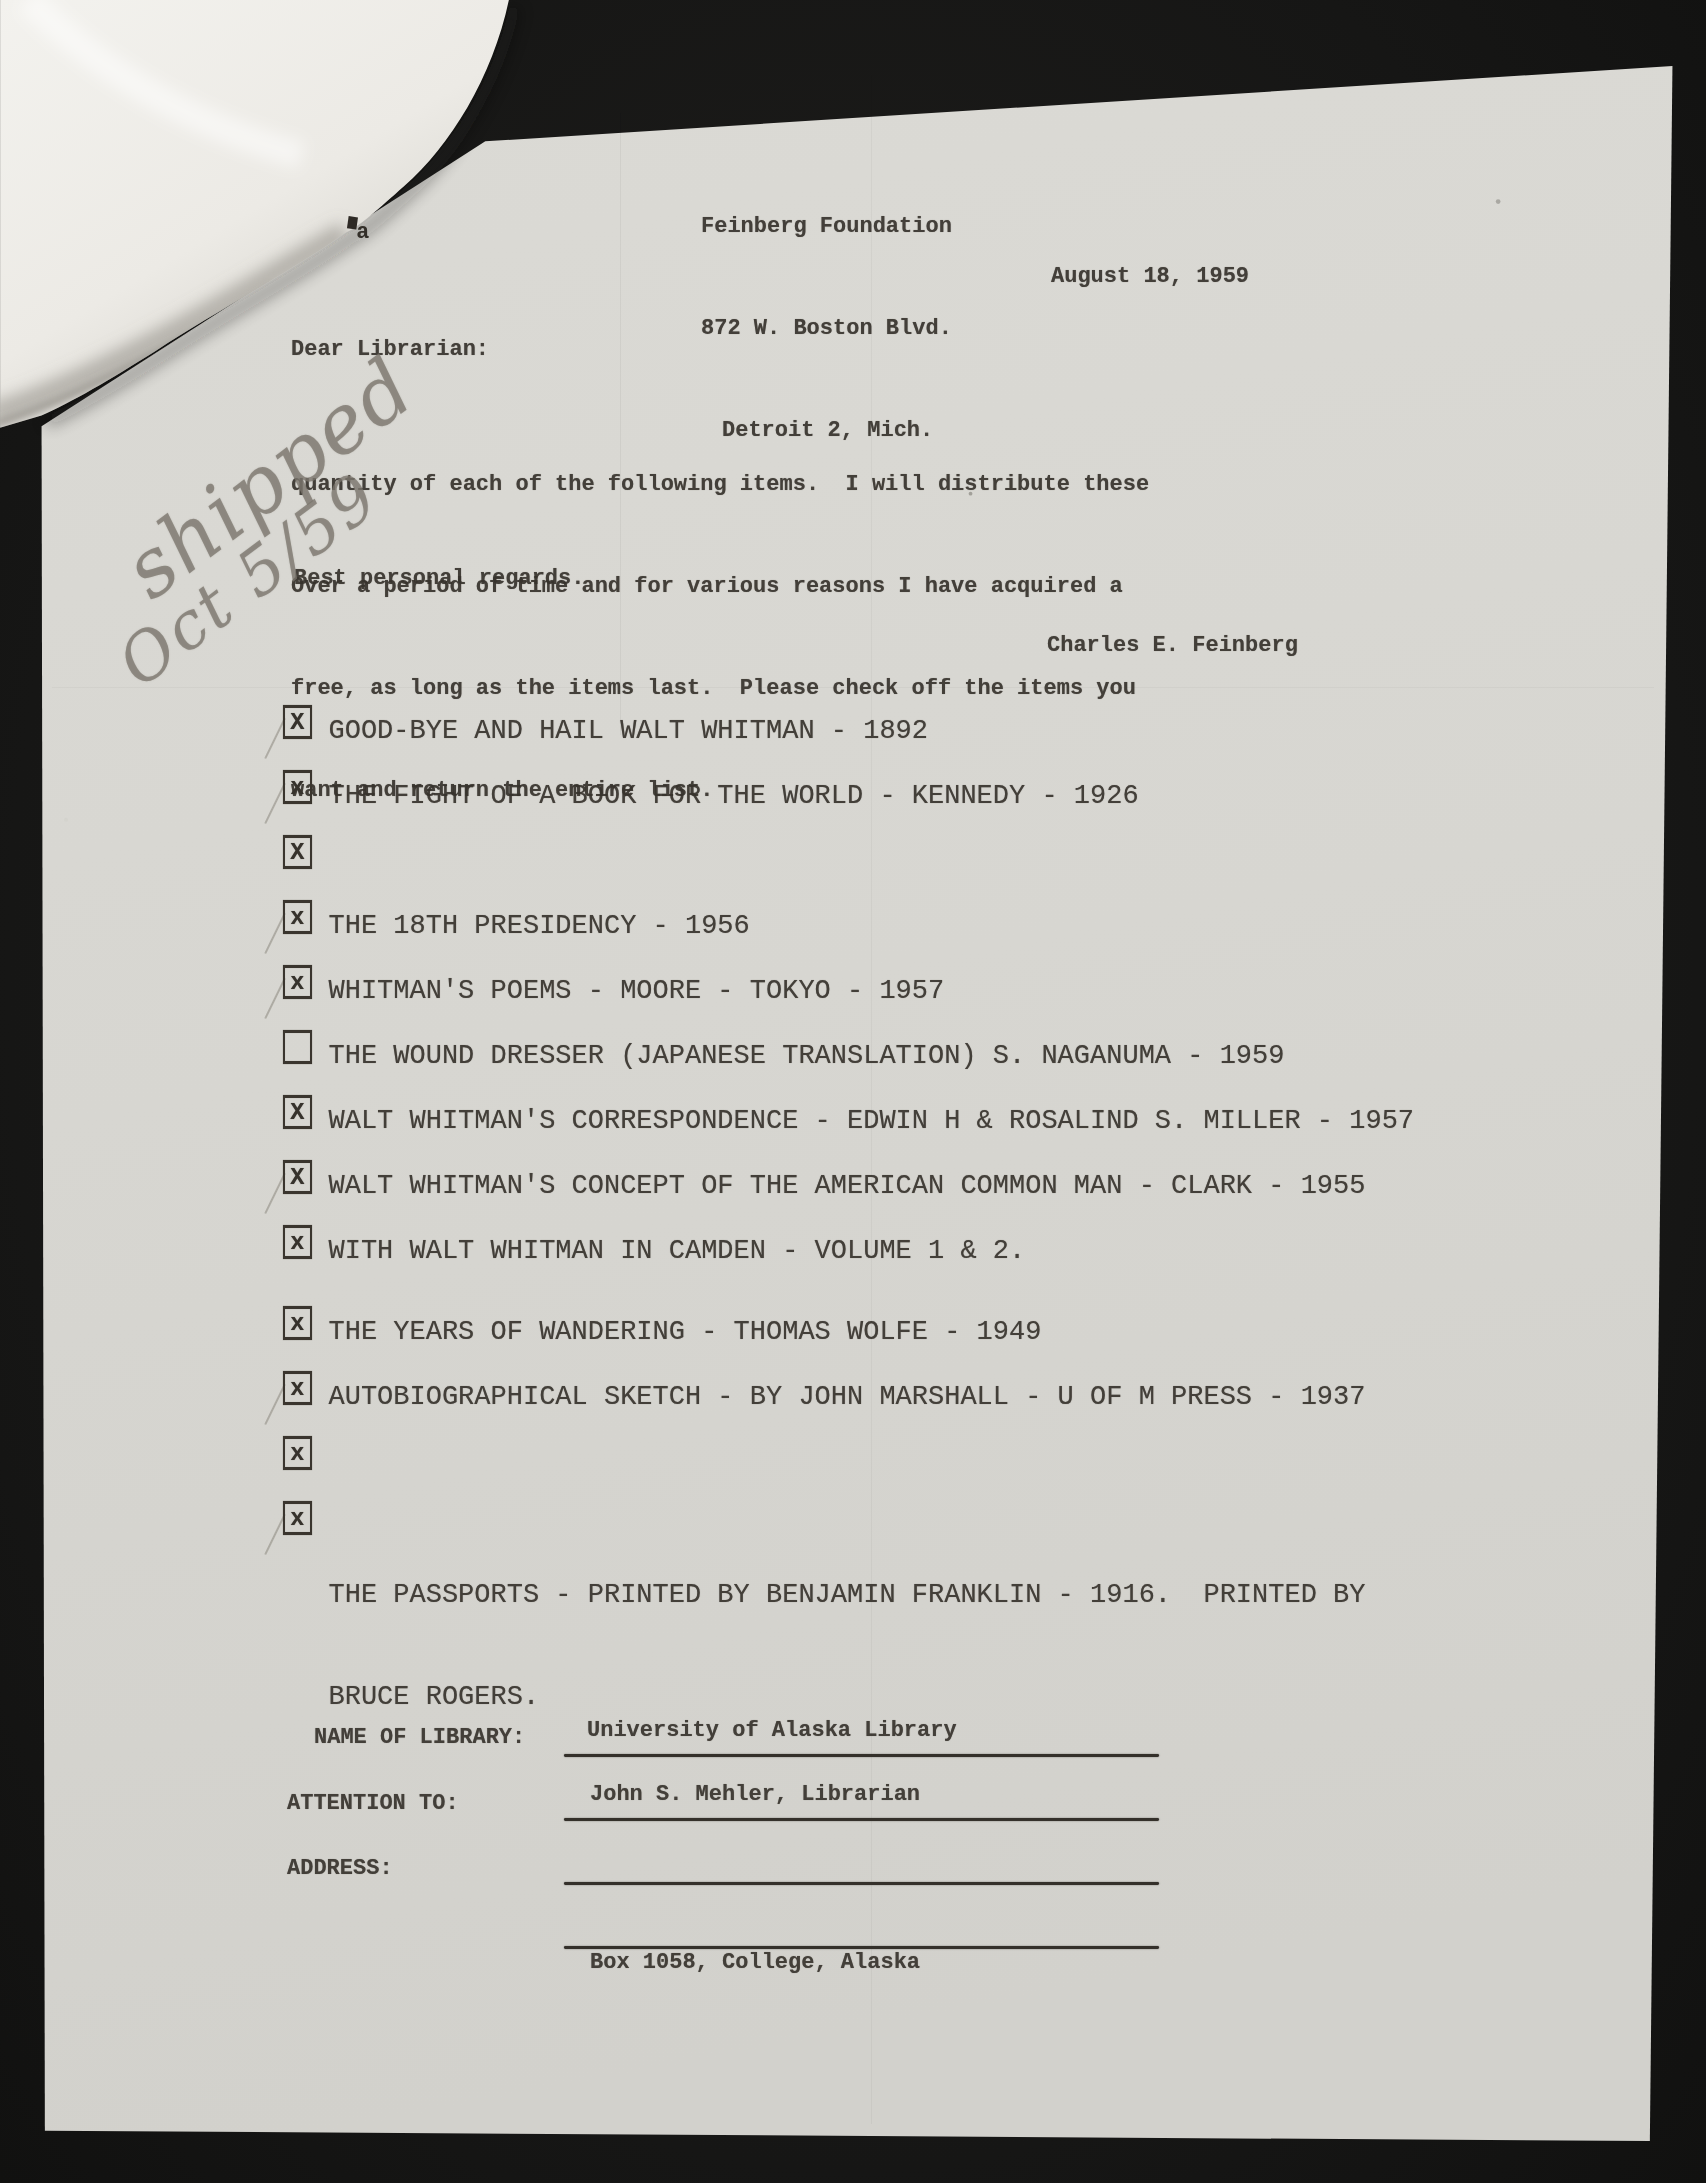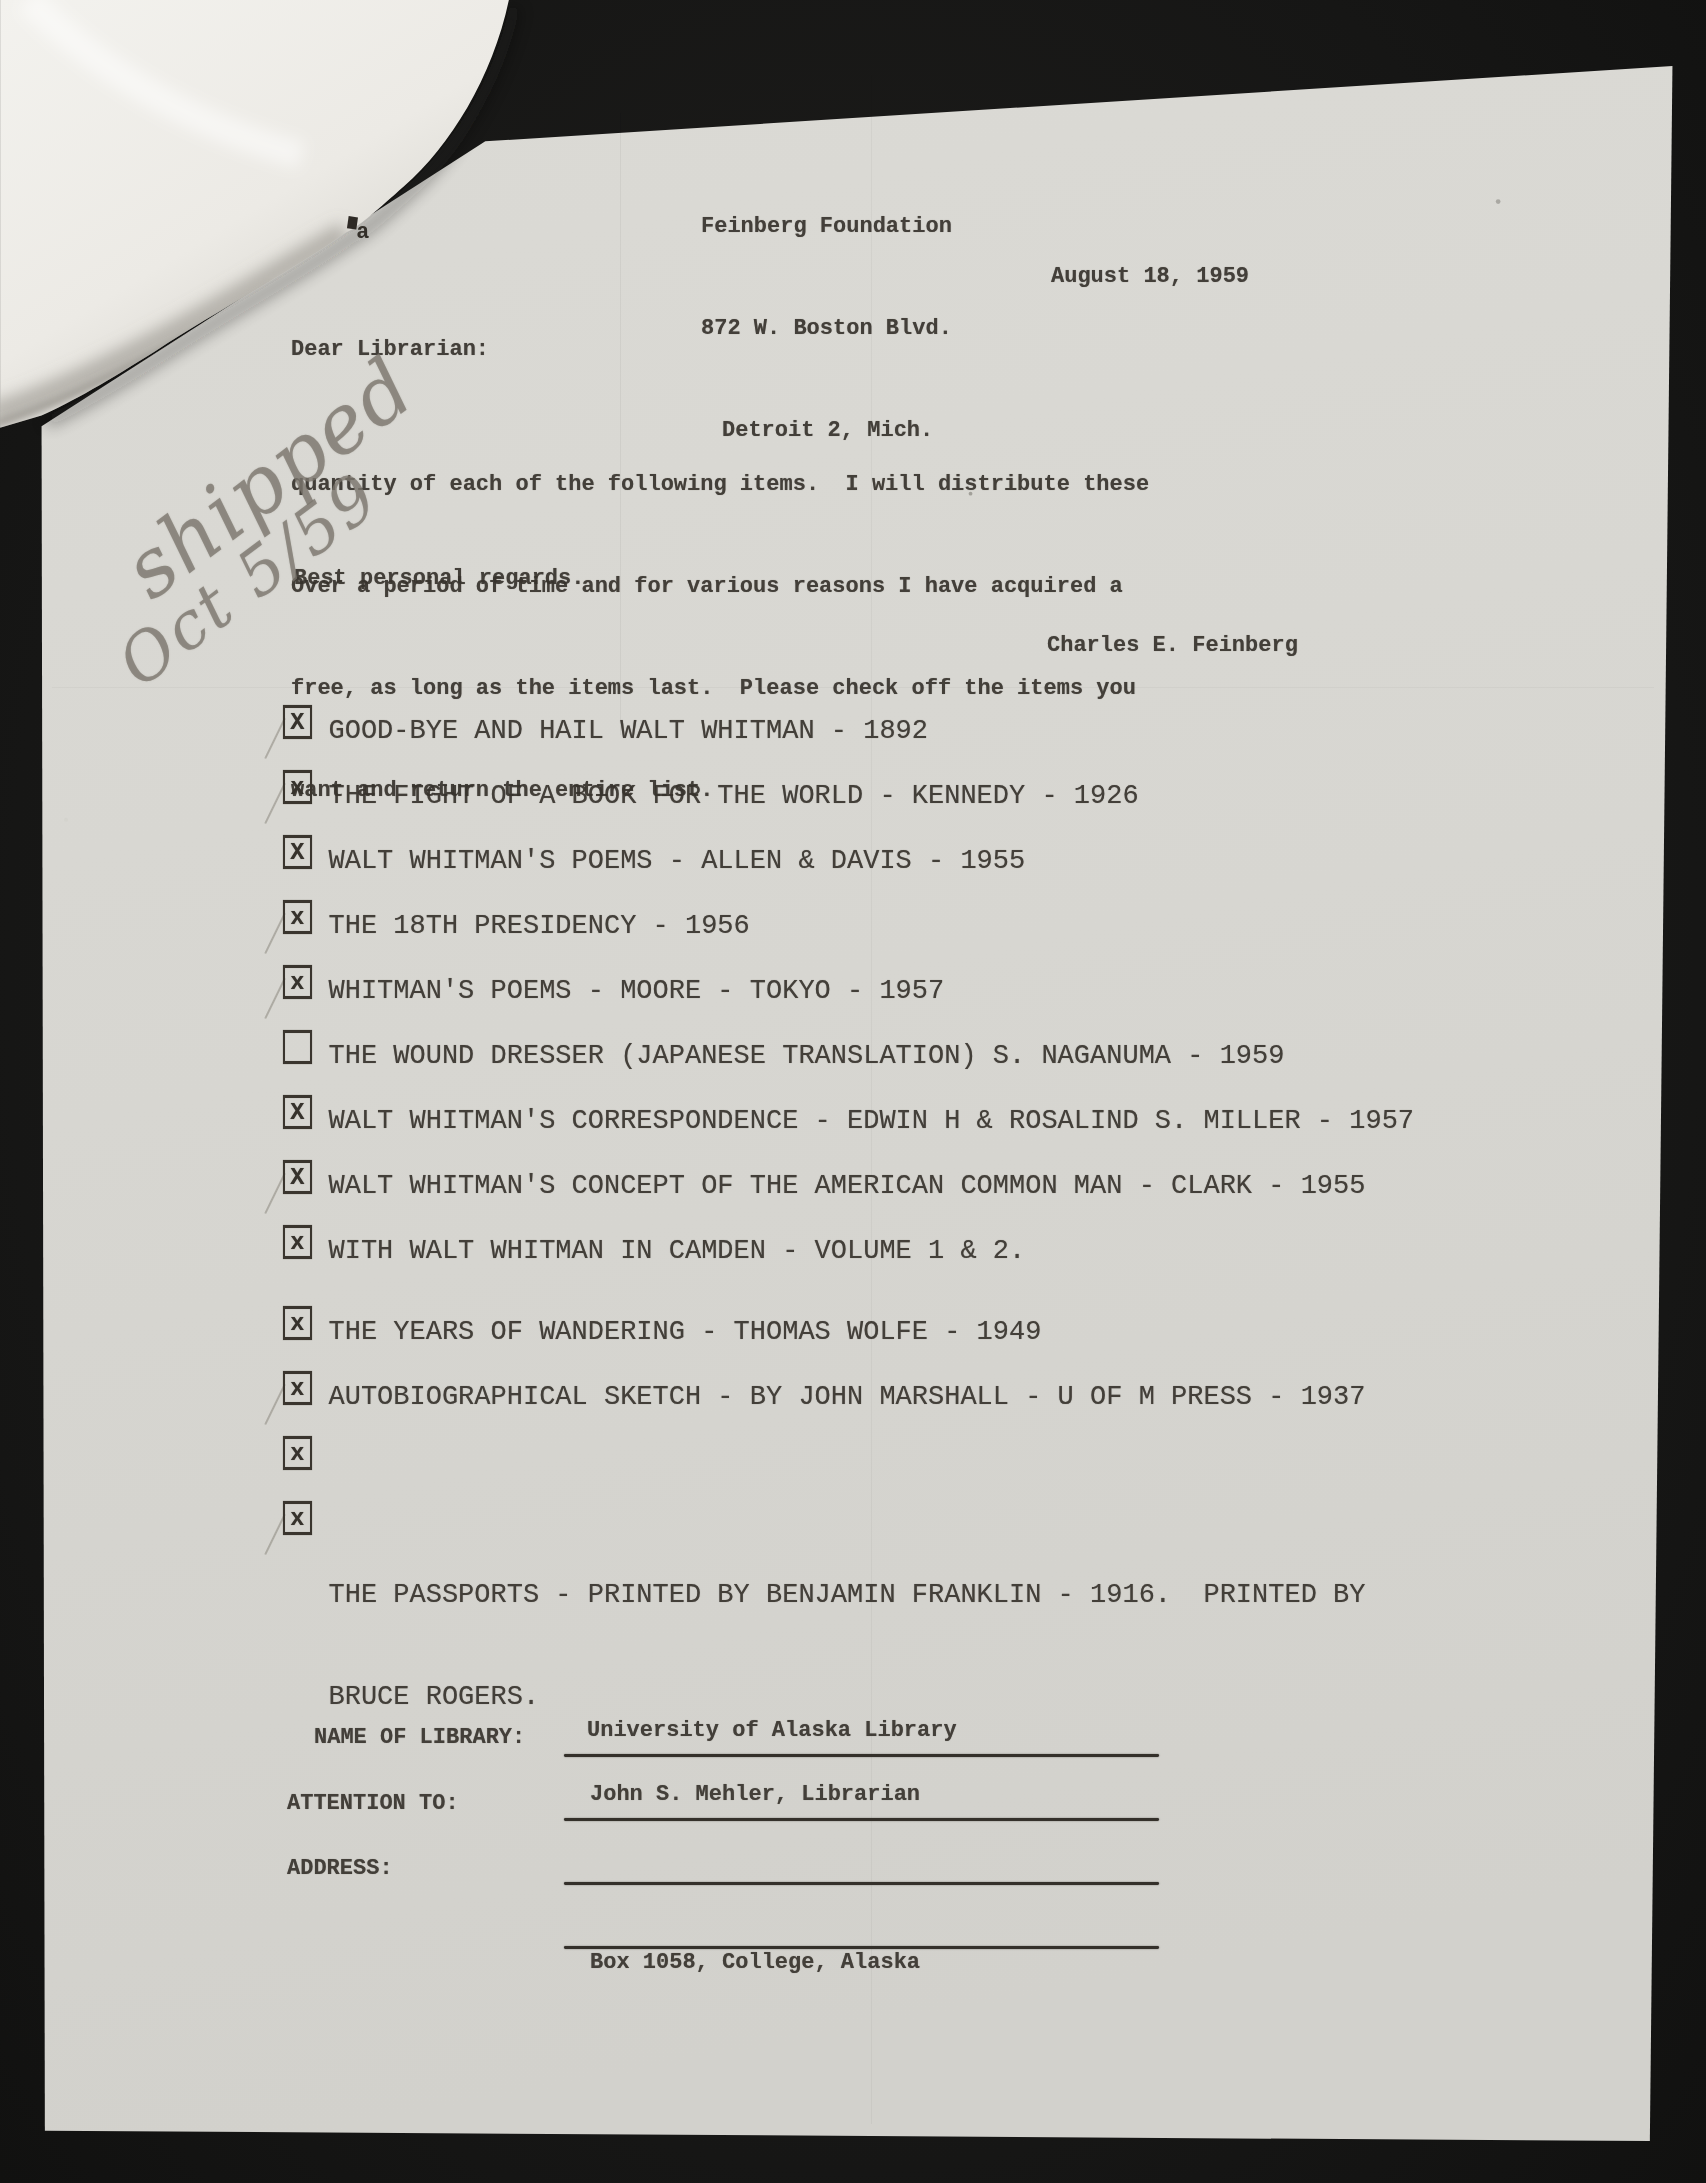--- a/index.html
+++ b/index.html
@@ -156,21 +156,20 @@
   <div class="row pencil" style="top:769px;">
     <span class="cbox">
         <span class="mark">x</span>
       </span>
     <span class="itext">THE FIGHT OF A BOOK FOR THE WORLD - KENNEDY - 1926</span>
   </div>
   <div class="row" style="top:834px;">
     <span class="cbox">
         <span class="mark">X</span>
       </span>
-    <span class="itext">WALT WHITMAN'S POEMS - ALLEN &amp; DAVIS - 1955</span>
   </div>
   <div class="row pencil" style="top:899px;">
     <span class="cbox">
         <span class="mark">x</span>
       </span>
     <span class="itext">THE 18TH PRESIDENCY - 1956</span>
   </div>
   <div class="row pencil" style="top:964px;">
     <span class="cbox">
         <span class="mark">x</span>

